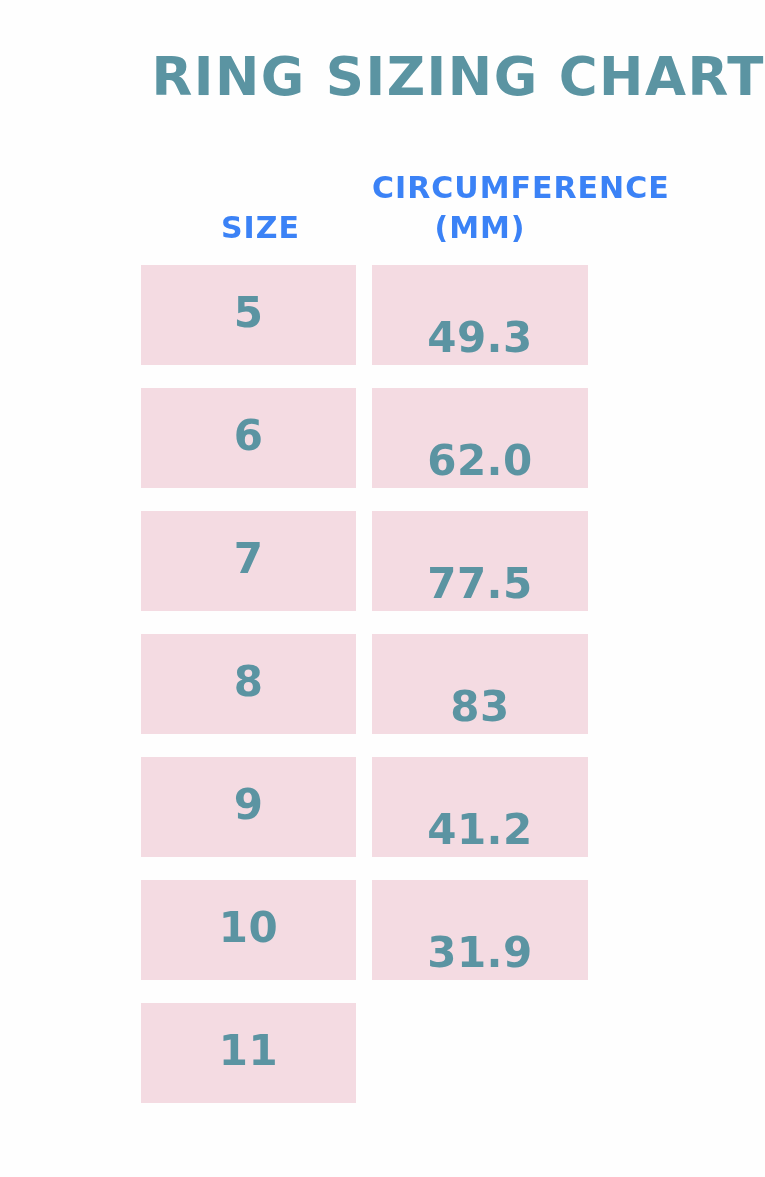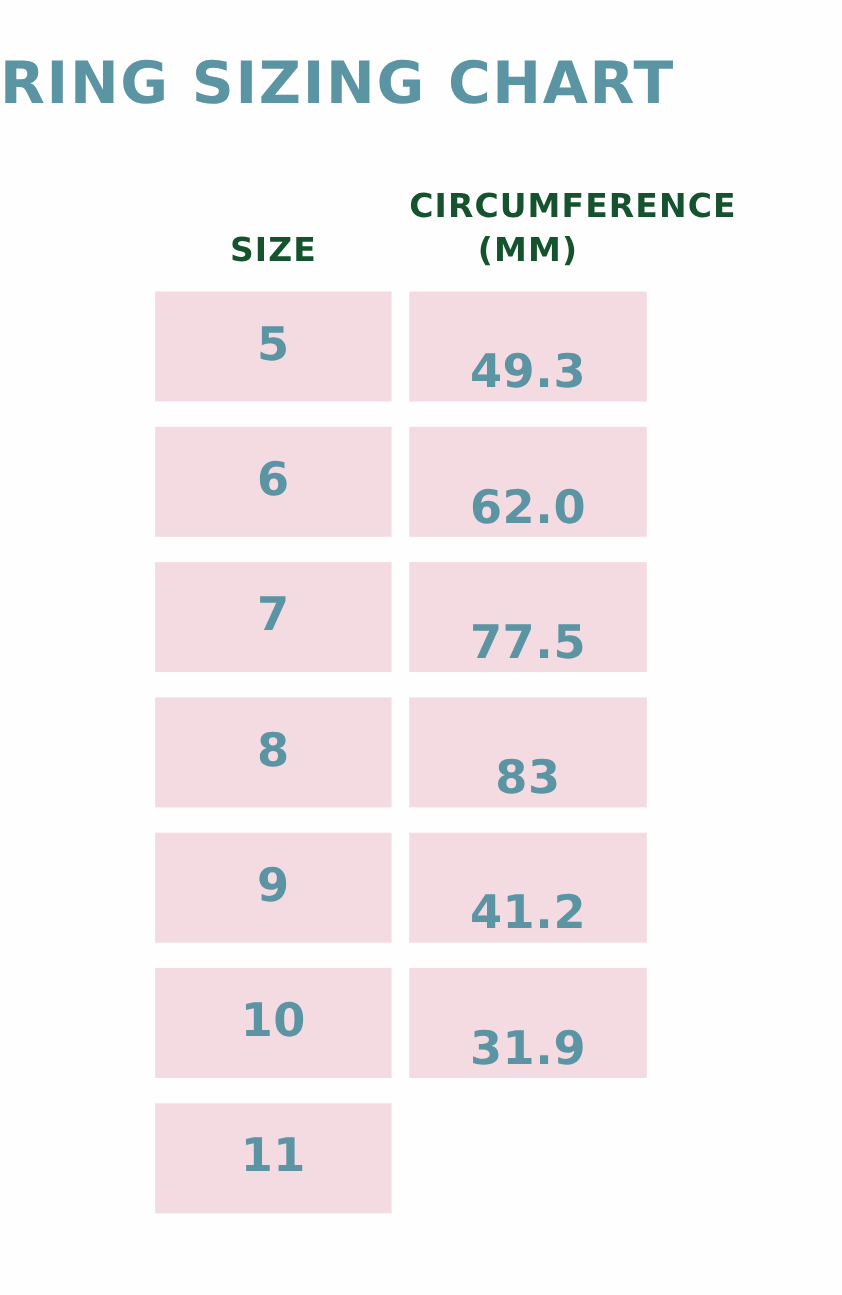--- a/index.html
+++ b/index.html
@@ -21,50 +21,50 @@
     height: 1177px;
     background: #fefefe;
   }
 
   
   .title {
     position: absolute;
     left: 0;
     top: 48px;
     width: 765px;
-    text-align: left;
+    text-align: right;
     color: #5b94a2;
     font-family: "DejaVu Sans", sans-serif;
     font-size: 53px;
     font-weight: 700;
     letter-spacing: 1.5px;
     line-height: 58px;
     white-space: nowrap;
   }
 
   
   .header-row {
     position: absolute;
     left: 141px;
     top: 148px;
     width: 447px;
     height: 100px;
   }
   .col-head {
     position: absolute;
     bottom: 0;
-    color: #14532d;
+    color: #3b82f6;
     font-size: 30px;
     font-weight: 700;
     letter-spacing: 1px;
     line-height: 40px;
     text-align: center;
   }
   .col-head.size-head {
-    left: 0;
+    left: 12px;
     width: 215px;
   }
   .col-head.circ-head {
     left: 231px;
     width: 216px;
   }
   .head-line {
     display: block;
     white-space: nowrap;
   }

